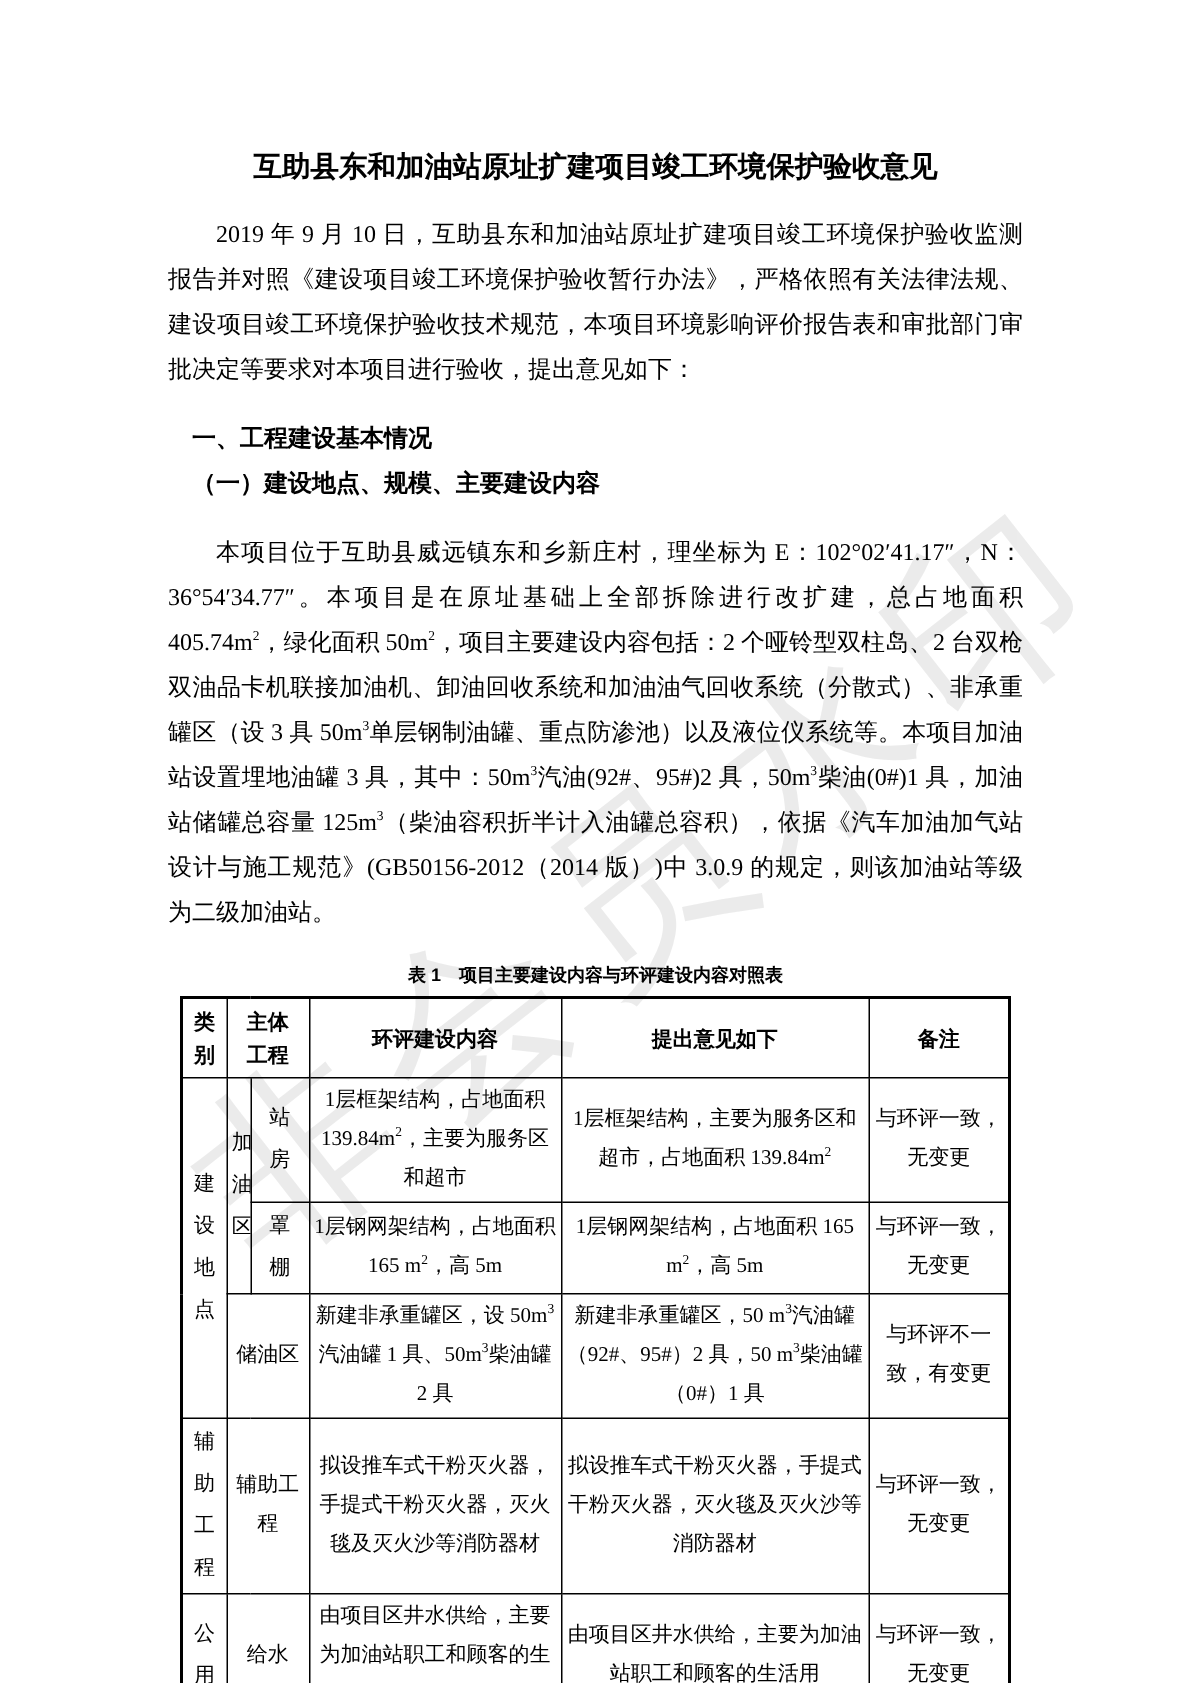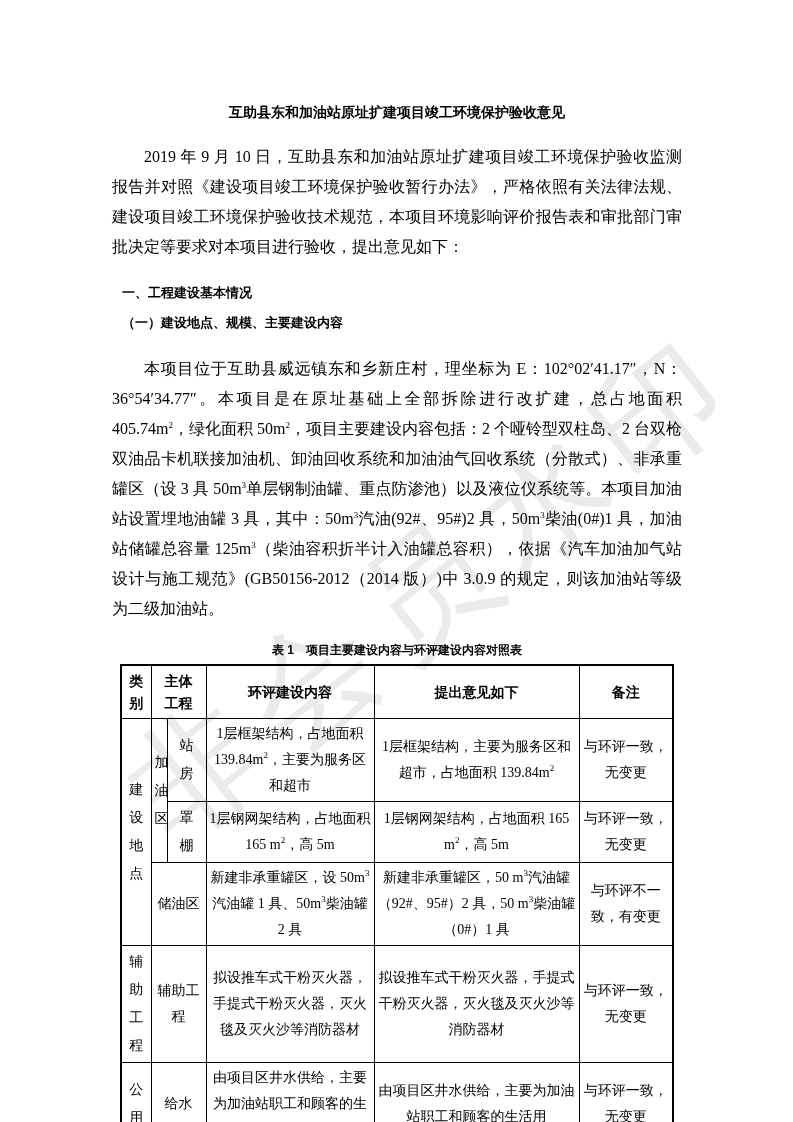--- a/index.html
+++ b/index.html
@@ -26,37 +26,37 @@
     z-index:0;
     pointer-events:none;
   }
   .content{
     position:relative;z-index:1;
     padding:98px 95px 0 96px;
   }
   .doc-title{
     font-family:"Liberation Sans","DejaVu Sans",sans-serif;
     font-weight:bold;
-    font-size:14px;
+    font-size:19px;
     text-align:center;
     margin:0 0 14px 0;
     line-height:28px;
   }
   p.body{
     margin:16px;
     font-size:16px;
     line-height:30px;
     text-align:justify;
     text-indent:2em;
   }
   p.heading{
     margin:0;
     font-family:"Liberation Sans","DejaVu Sans",sans-serif;
     font-weight:bold;
-    font-size:13px;
+    font-size:16px;
     line-height:30px;
     text-indent:2em;
   }
   p.spaced{margin-top:8px;}
   sup{font-size:9px;line-height:0;}
   .table-caption{
     font-family:"Liberation Sans","DejaVu Sans",sans-serif;
     font-weight:bold;
     font-size:12px;
     text-align:center;

